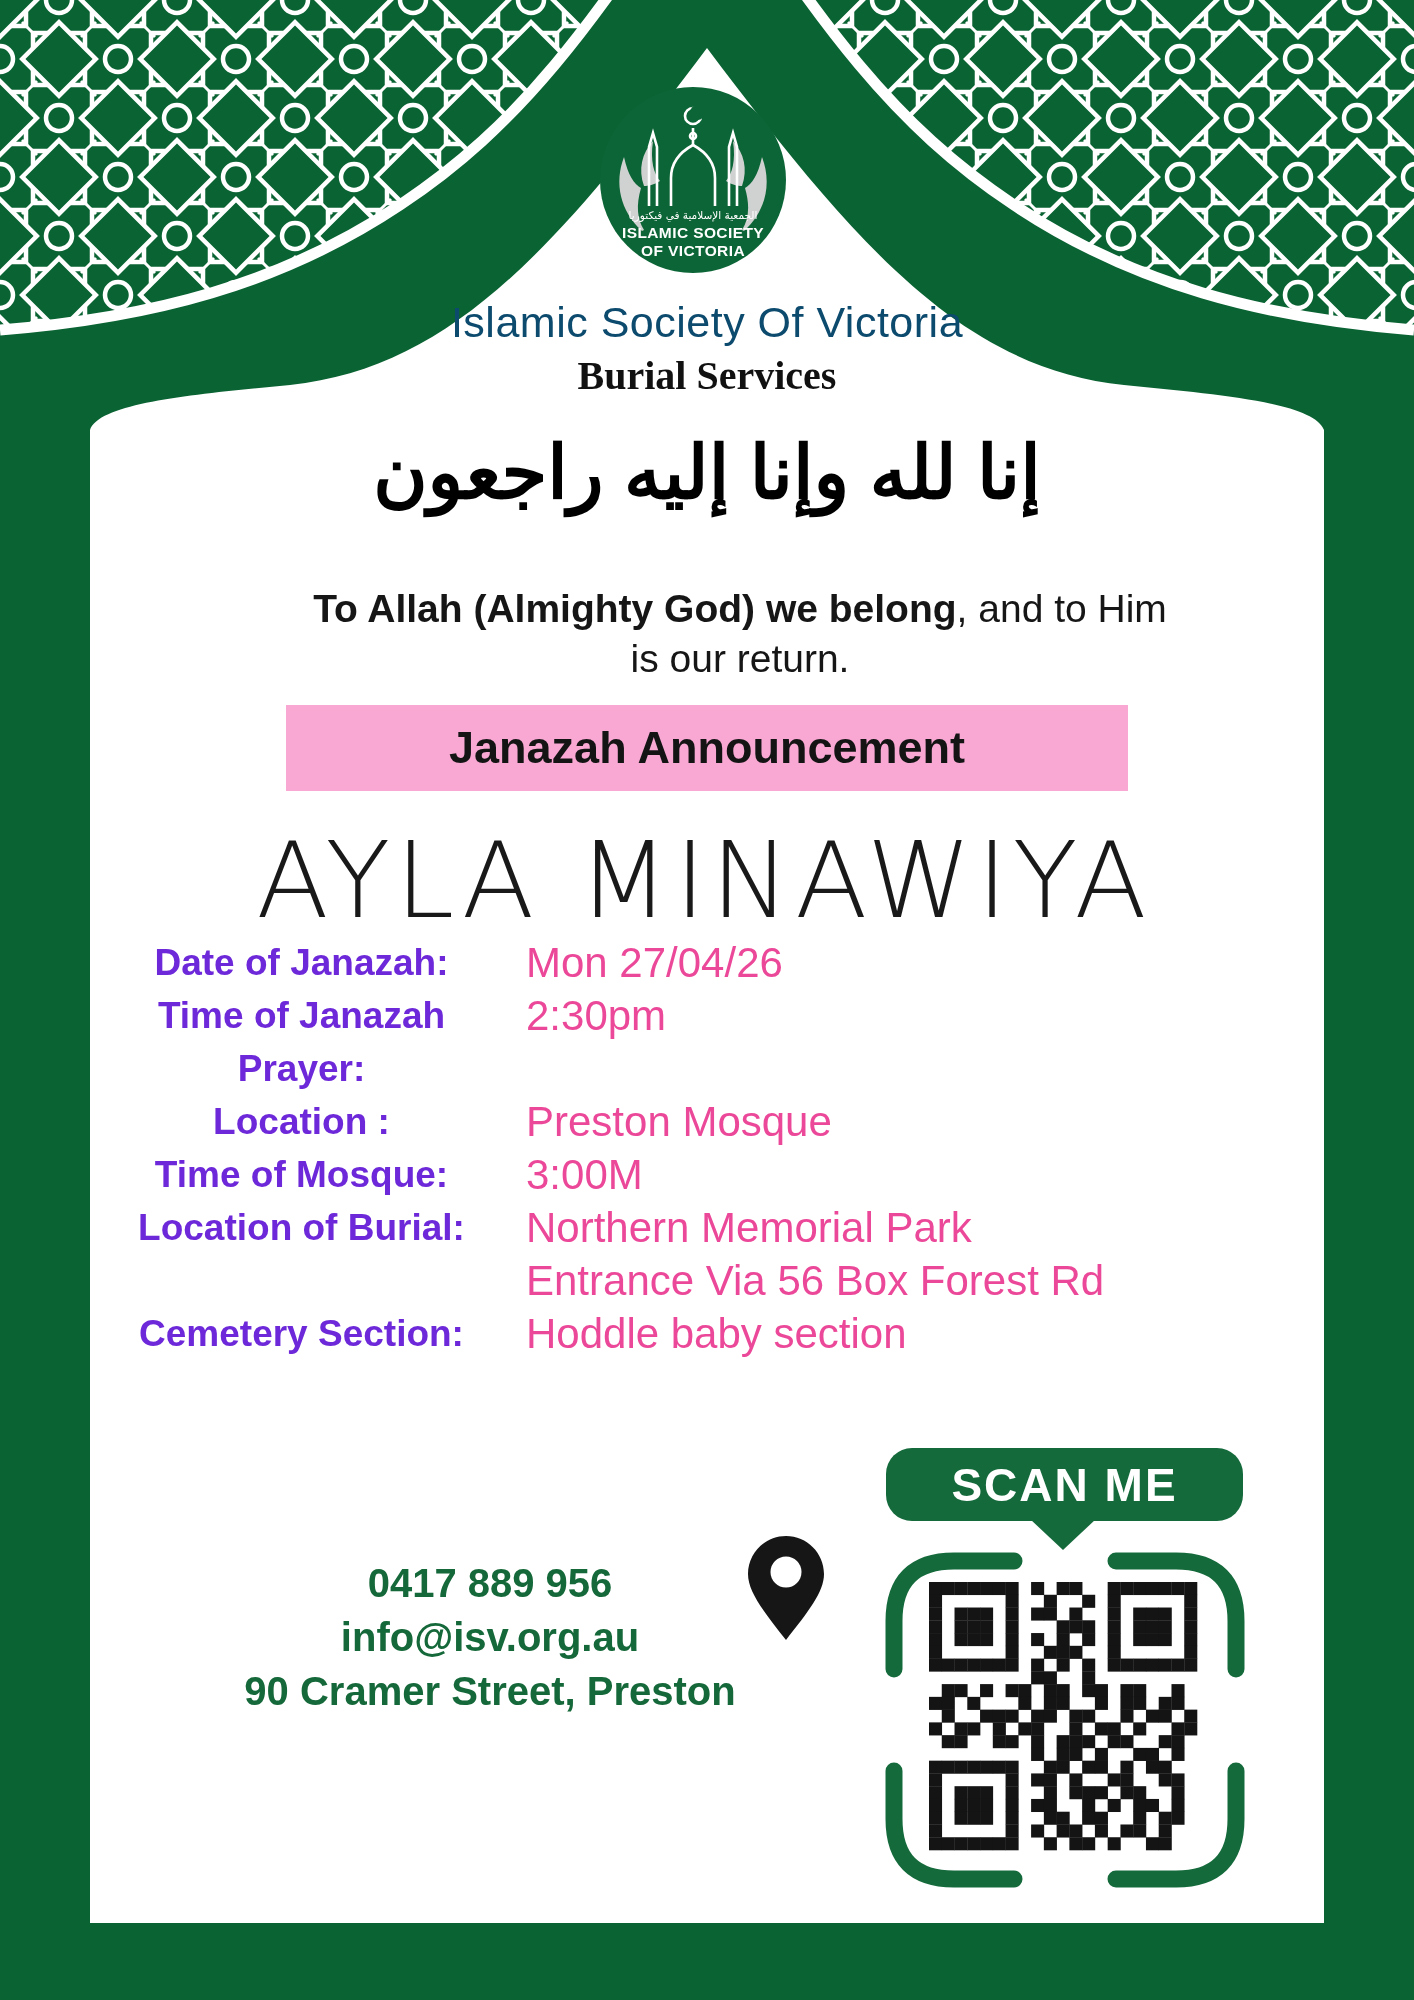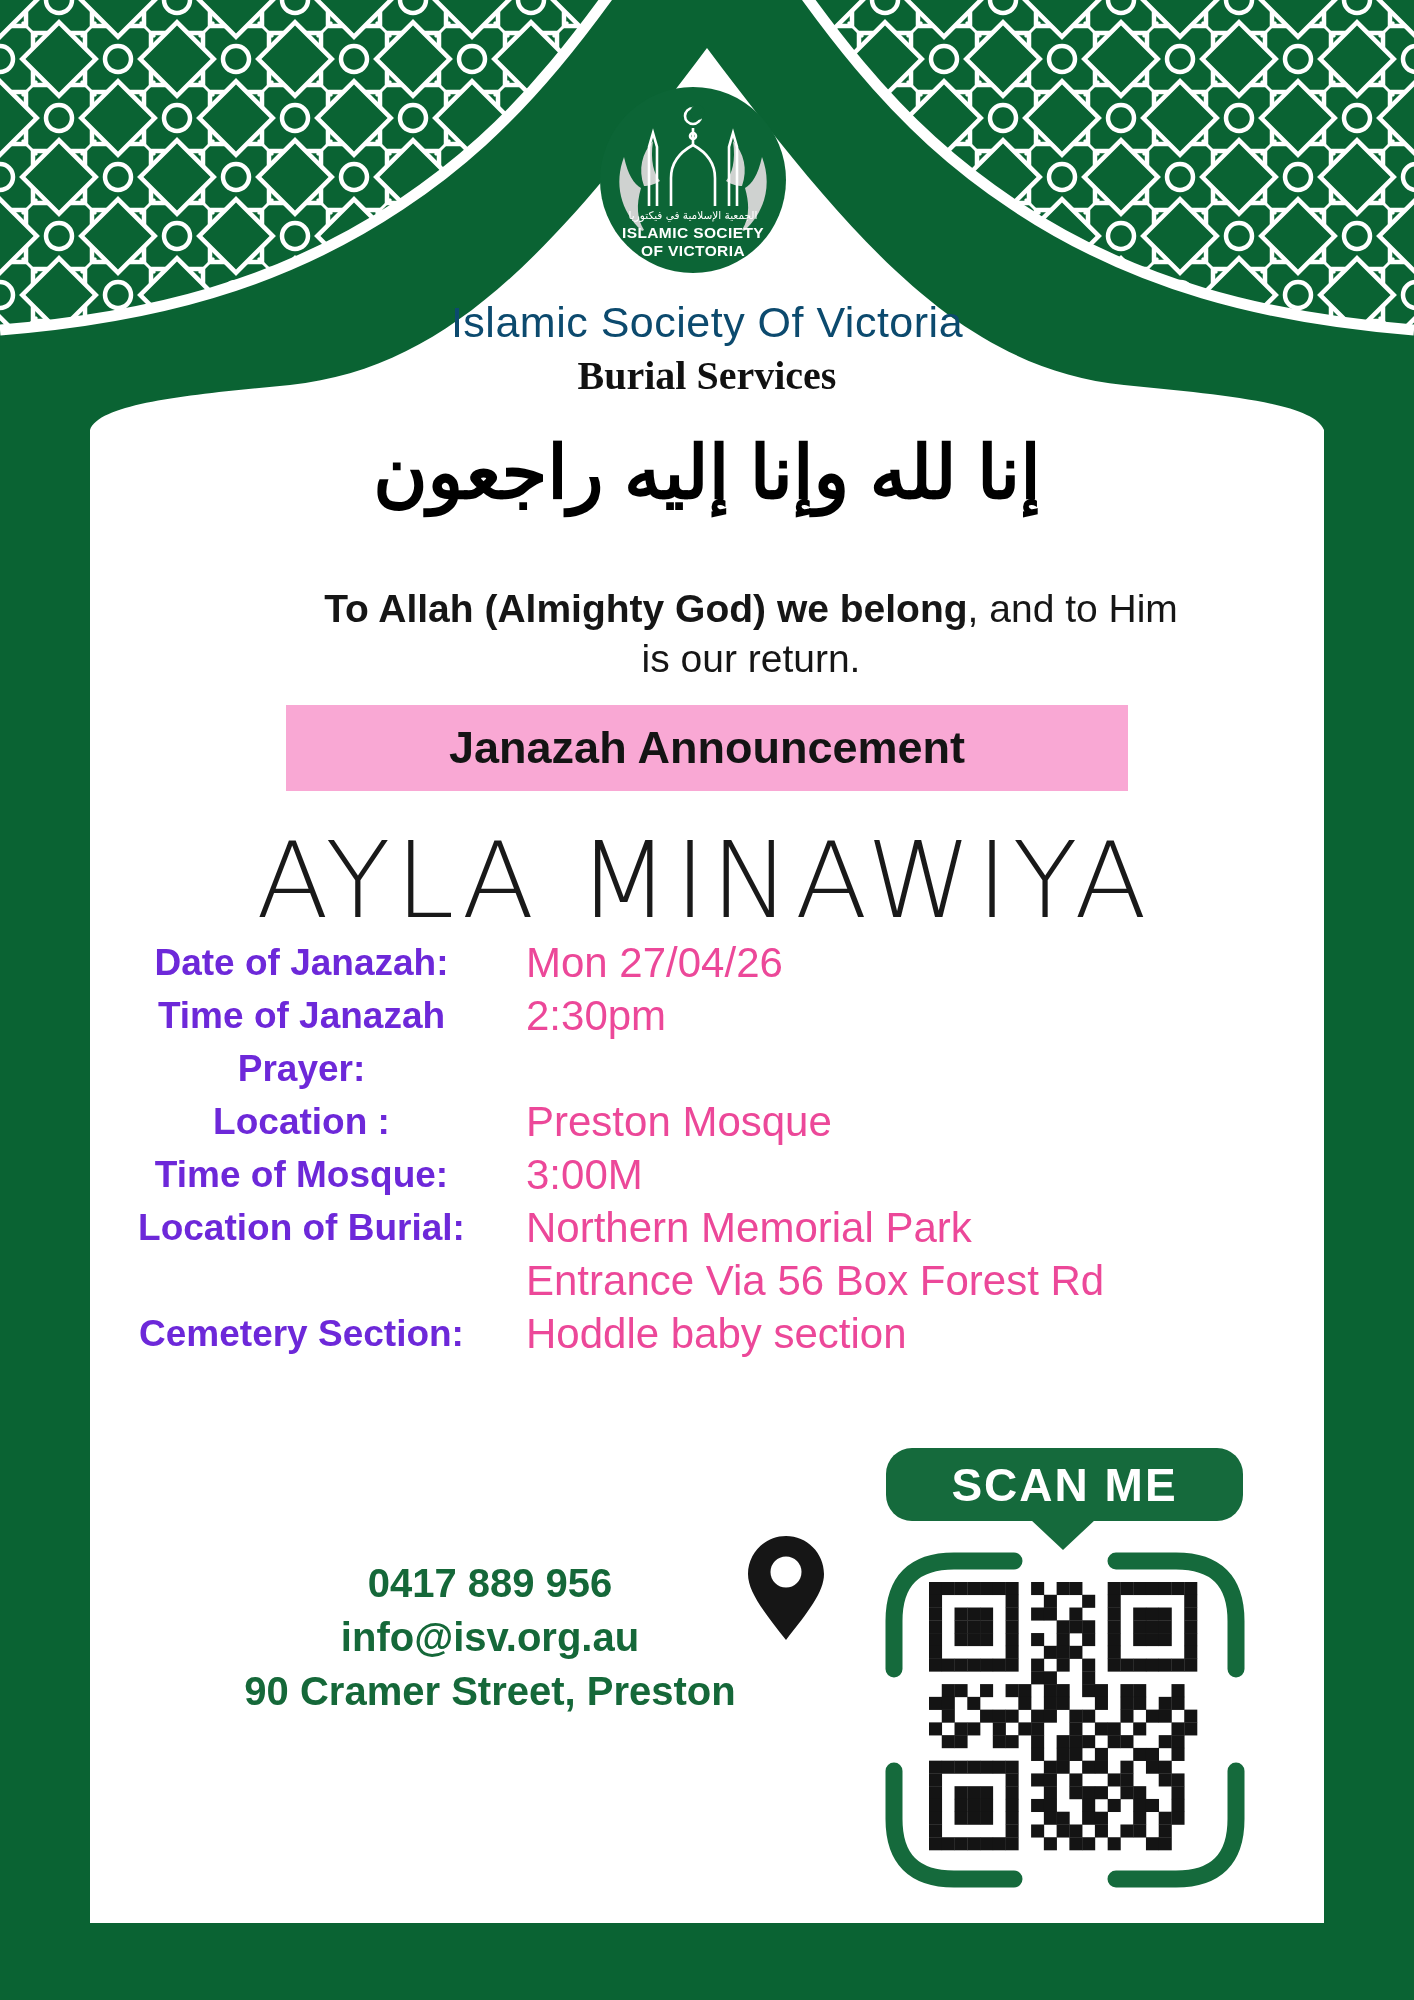--- a/index.html
+++ b/index.html
@@ -7,21 +7,21 @@
     position:relative;width:1414px;height:2000px;margin:0 auto;
     background:#ffffff;overflow:hidden;
     font-family:"Liberation Sans",sans-serif;
   }
   #bg-svg{position:absolute;left:0;top:0;}
   .abs{position:absolute;}
   .center-text{text-align:center;}
   #org-title{left:90px;top:298px;width:1234px;font-size:43px;color:#0c4a6e;letter-spacing:.5px;}
   #org-subtitle{left:90px;top:352px;width:1234px;font-size:40px;font-weight:bold;color:#111;font-family:Liberation Serif, serif;}
   #arabic-calligraphy{left:90px;top:408px;width:1234px;font-size:74px;font-weight:bold;color:#000;line-height:130px;}
-  #verse{left:90px;top:584px;width:1322px;font-size:39px;color:#161616;line-height:50px;}
+  #verse{left:79px;top:584px;width:1322px;font-size:39px;color:#161616;line-height:50px;}
   #verse b{font-weight:bold;}
   #banner{left:286px;top:705px;width:842px;height:86px;background:#f9a8d4;
           display:flex;align-items:center;justify-content:center;
           font-size:45px;font-weight:bold;color:#141414;}
   #deceased-name{left:90px;top:822px;width:1228px;font-size:106px;font-weight:100;
           color:#191919;letter-spacing:5px;line-height:118px;
           font-family:"DejaVu Sans","Liberation Sans",sans-serif;font-stretch:condensed;}
   #details-grid{left:90px;top:936px;width:1160px;display:grid;
           grid-template-columns:423px 1fr;column-gap:13px;}
   .det-label{font-size:37px;font-weight:bold;color:#6d28d9;text-align:center;line-height:53px;}

